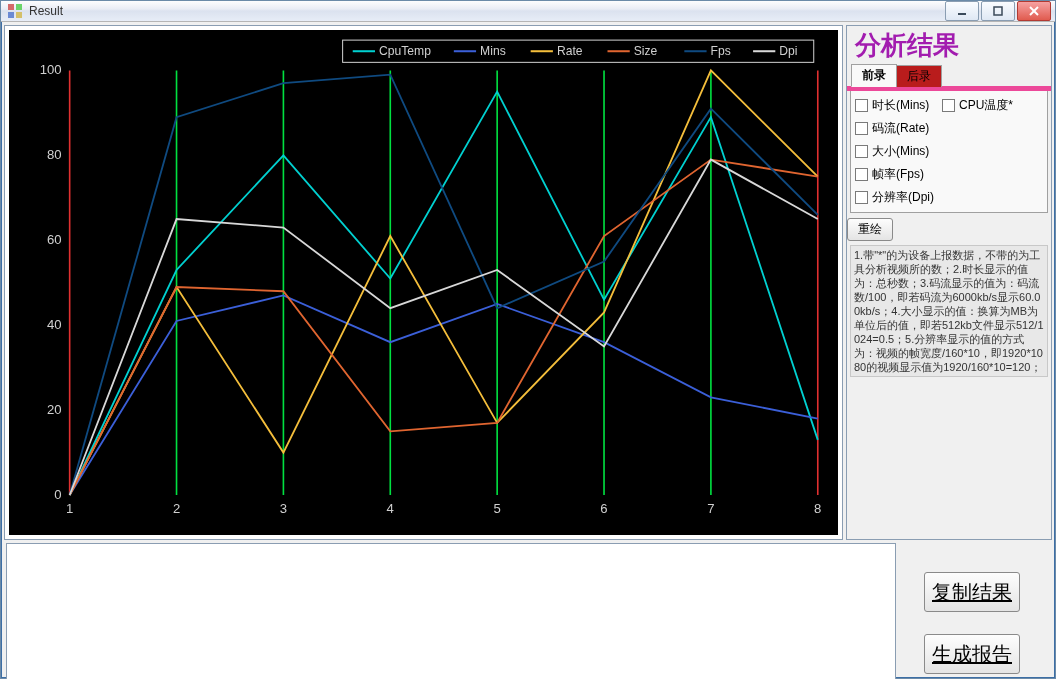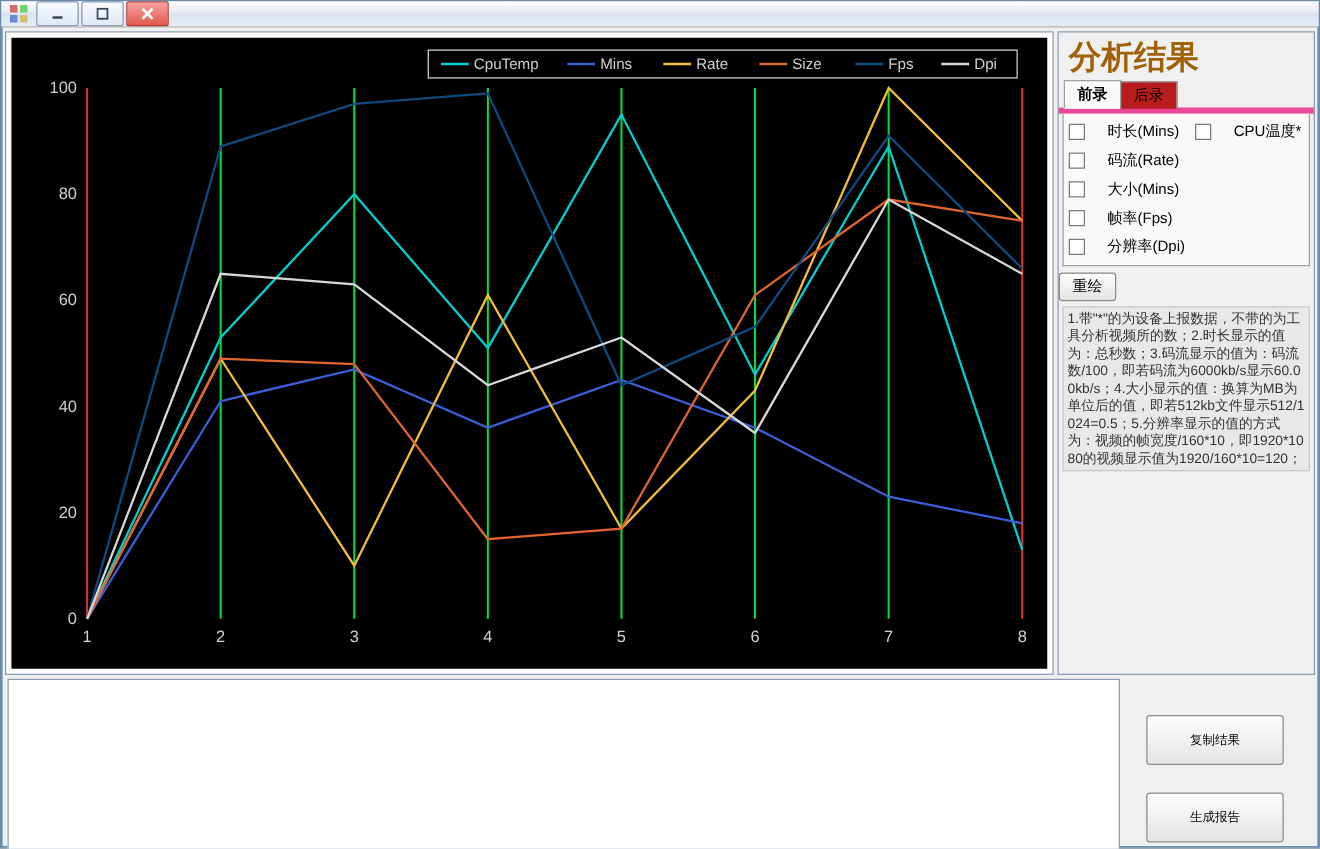--- a/index.html
+++ b/index.html
@@ -49,21 +49,21 @@
   .sidepanel {
     width:206px;
     background:#f0f0f0;
     border:1px solid #8a9db2;
     display:flex; flex-direction:column;
   }
   .sideheader {
     font-family:"KaiTi","STKaiti",serif;
     font-size:26px; font-weight:bold;
     padding:2px 8px 6px 8px;
-    color:#a16207;
+    color:#a21caf;
   }
   .tabstrip {
     display:flex; align-items:flex-end; height:22px; padding-left:4px;
     border-bottom:5px solid #ec4899;
   }
   .tab {
     font-size:12px; padding:2px 10px 2px 10px;
     border:1px solid #a0a0a0; border-bottom:none;
     margin-right:-1px;
     background:#b91c1c;
@@ -71,21 +71,21 @@
   }
   .tab.active { background:#f9f9f9; border-bottom:1px solid #f9f9f9; font-weight:bold; }
   .tabbody {
     background:#f9f9f9;
     border:1px solid #a0a0a0; border-top:none;
     margin:0 3px 3px 3px;
     padding:6px 4px 6px 4px;
     display:flex; gap:8px; font-size:12px;
   }
   .cbcol { display:flex; flex-direction:column; gap:6px; }
-  .cbrow { display:flex; align-items:center; gap:18px; }
+  .cbrow { display:flex; align-items:center; gap:4px; }
   .fakecb { width:13px; height:13px; border:1px solid #7a7a7a; background:#fff; }
   .redrawrow { display:flex; justify-content:flex-start; padding:2px 6px 4px 0; }
   .btn {
     font-size:12px;
     border:1px solid #8a8a8a;
     background:linear-gradient(#fdfdfd,#e4e4e4);
     padding:2px 10px;
     border-radius:3px;
   }
   .helptext {
@@ -101,41 +101,42 @@
     height:160px; display:flex; gap:6px;
   }
   .resultbox {
     flex:1; background:#fff; border:1px solid #8a9db2;
     margin-left:2px;
   }
   .actioncol {
     width:150px; display:flex; flex-direction:column; justify-content:center; gap:22px; padding-right:10px;
   }
   .bigbtn {
-    width:110px; height:40px; align-self:center;
+    width:96px; height:40px; align-self:center;
     border:1px solid #8a8a8a;
     background:linear-gradient(#fdfdfd,#e4e4e4);
     border-radius:3px;
-    font-size:10px;
-    display:flex; align-items:center; justify-content:center;
+    font-size:20px;
+    display:flex; align-items:center; justify-content:center;text-decoration:underline;
   }
 </style>
 </head>
 <body>
 
 <div class="window">
   <div class="titlebar">
     <span class="appicon">
       <svg width="16" height="16" viewBox="0 0 16 16">
         <rect x="1" y="1" width="6" height="6" fill="#d46a6a"></rect>
         <rect x="9" y="1" width="6" height="6" fill="#6ad46a"></rect>
         <rect x="1" y="9" width="6" height="6" fill="#6a8ad4"></rect>
         <rect x="9" y="9" width="6" height="6" fill="#d4c06a"></rect>
       </svg>
     </span>
+    <span class="title">Result</span>
     <div class="winbtns">
       <div class="winbtn">
         <svg width="10" height="10">
             <line x1="1" y1="8" x2="9" y2="8" stroke="#3b4a5a" stroke-width="2"></line>
           </svg>
       </div>
       <div class="winbtn">
         <svg width="10" height="10">
             <rect x="1" y="1" width="8" height="8" fill="none" stroke="#3b4a5a" stroke-width="1.5"></rect>
           </svg>

